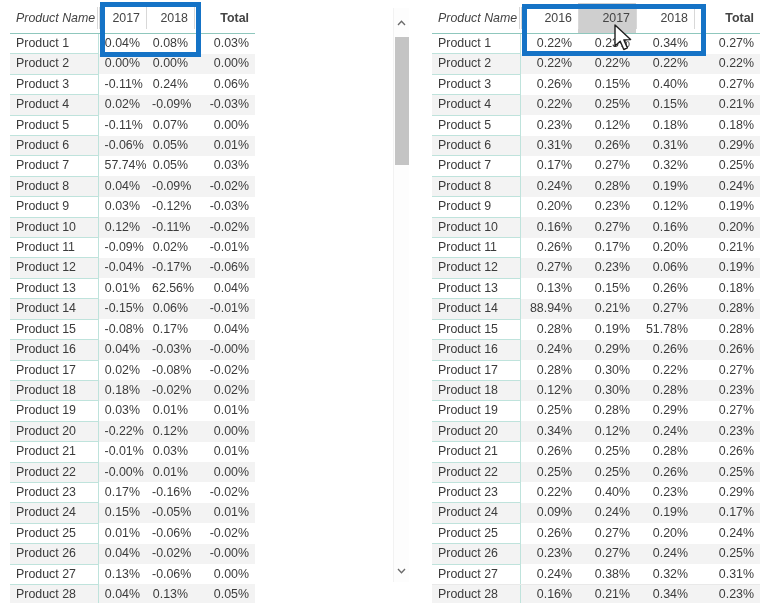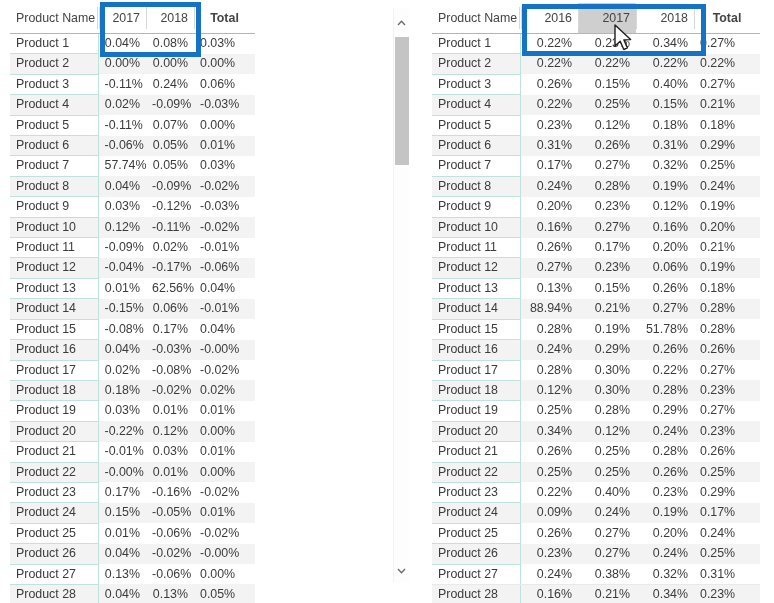--- a/index.html
+++ b/index.html
@@ -29,40 +29,40 @@
     font-size:12.4px;
     color:#444;
     border-bottom:1px solid #8fc7bd;
     height:30px;
     line-height:30px;
     vertical-align:middle;
     background:transparent;
   }
   th.lbl,td.lbl{text-align:left;}
   th.val,td.val{text-align:right;}
-  th.tot,td.tot{font-weight:bold;color:#2f2f2f;margin-top:26px;}
+  th.tot,td.tot{text-align:right;font-weight:bold;color:#2f2f2f;margin-top:26px;}
   thead th.tot{font-weight:bold;}
   tbody tr.alt td{background:#f3f3f3;}
   tbody tr td.lbl{
     border-top:1px solid #bfe3dc;
     border-right:1px solid #bfe3dc;
     margin-top:48px;
   }
   tbody tr:first-child td.lbl{border-top:none;}
   thead th.lbl{border-right:1px solid transparent;}
 
   
   thead th.val, thead th.tot{position:relative;}
   thead th.sep::before{
     content:"";position:absolute;left:0;top:4px;bottom:4px;width:1px;background:#d8d8d8;
   }
   thead th.lbl::after{
     content:"";position:absolute;right:0;top:4px;bottom:4px;width:1px;background:#d8d8d8;
   }
-  thead th.lbl{position:relative;}
+  thead th.lbl{position:relative;font-style:italic;}
 
   
   #left-matrix{left:10px;top:3px;width:245px;}
   #left-matrix col.c0{width:88px;}
   #left-matrix col.c1{width:48px;}
   #left-matrix col.c2{width:48px;}
   #left-matrix col.c3{width:61px;}
 
   
   #right-matrix{left:432px;top:3px;width:328px;}

